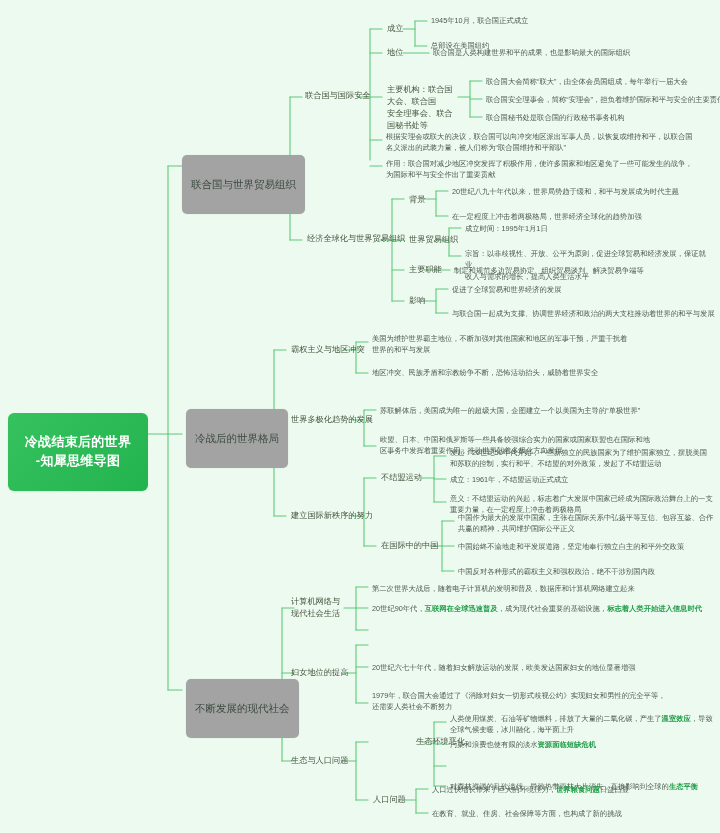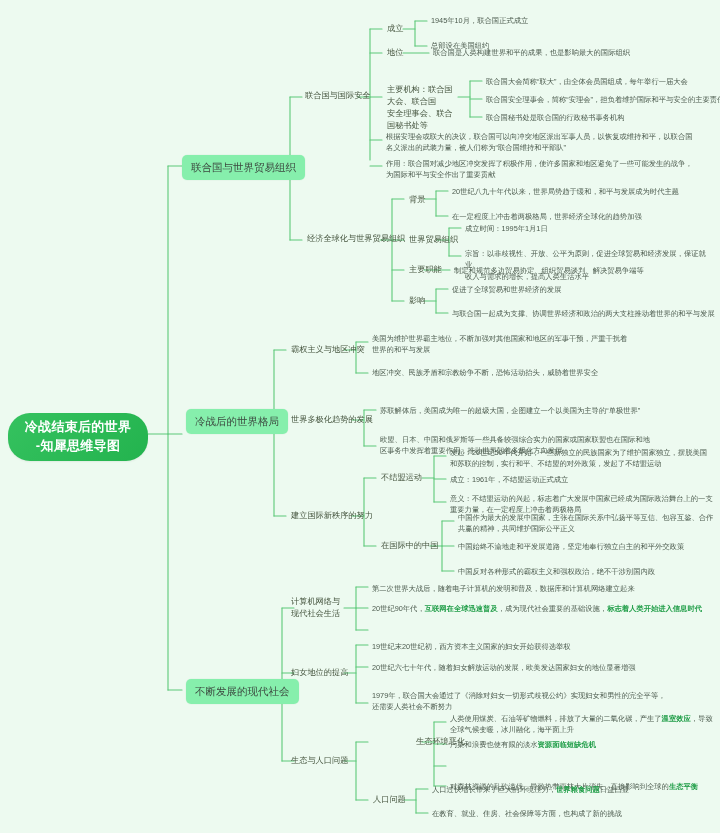--- a/index.html
+++ b/index.html
@@ -28,36 +28,36 @@
   .node {
     position: absolute;
     display: flex;
     align-items: flex-end;
   }
   
   .root {
     background: #2ebd59;
     background-image: linear-gradient(135deg, #35c25f 0%, #23b34e 100%);
     color: #ffffff;
-    border-radius: 22px;
-    padding: 5px 16px;
+    border-radius: 6px;
+    padding: 20px 16px;
     font-size: 13px;
     font-weight: bold;
     line-height: 1.45;
     text-align: center;
     justify-content: center;
     box-shadow: 0 1px 2px rgba(0,0,0,0.06);
     letter-spacing: .3px;
   }
   .root .rline { display: block; white-space: nowrap; }
   
   .lvl2 {
-    background: #86efac;
+    background: #a3a3a3;
     border-radius: 5px;
-    padding: 5px 9px;
+    padding: 22px 9px;
     font-size: 10.5px;
     line-height: 1.4;
     color: #3c4a40;
     white-space: nowrap;
     box-shadow: 0 0 0 .5px rgba(120,190,140,0.10);
   }
   
   .lvl3 {
     font-size: 8.2px;
     line-height: 1.45;
@@ -378,23 +378,20 @@
   <div class="node lvl4" style="left:370px; top:581px; width:346px;">
     <span class="txt nowrapn">第二次世界大战后，随着电子计算机的发明和普及，数据库和计算机网络建立起来</span>
   </div>
   <div class="node lvl4" style="left:370px; top:601px; width:346px;">
     <span class="txt nowrapn">20世纪90年代，<b class="hl">互联网在全球迅速普及</b>，成为现代社会重要的基础设施，<b class="hl">标志着人类开始进入信息时代</b></span>
   </div>
 
   <div class="node lvl3" style="left:288px; top:665px;">
     <span>妇女地位的提高</span>
   </div>
-  <div class="node lvl4" style="left:370px; top:639px; width:346px;">
-    <span class="txt nowrapn">19世纪末20世纪初，西方资本主义国家的妇女开始获得选举权</span>
-  </div>
   <div class="node lvl4" style="left:370px; top:660px; width:346px;">
     <span class="txt nowrapn">20世纪六七十年代，随着妇女解放运动的发展，欧美发达国家妇女的地位显著增强</span>
   </div>
   <div class="node lvl4" style="left:370px; top:688px; width:346px;">
     <span class="txt" style="white-space:pre-line;">1979年，联合国大会通过了《消除对妇女一切形式歧视公约》实现妇女和男性的完全平等，
 还需要人类社会不断努力</span>
   </div>
 
   <div class="node lvl3" style="left:288px; top:753px;">
     <span>生态与人口问题</span>

